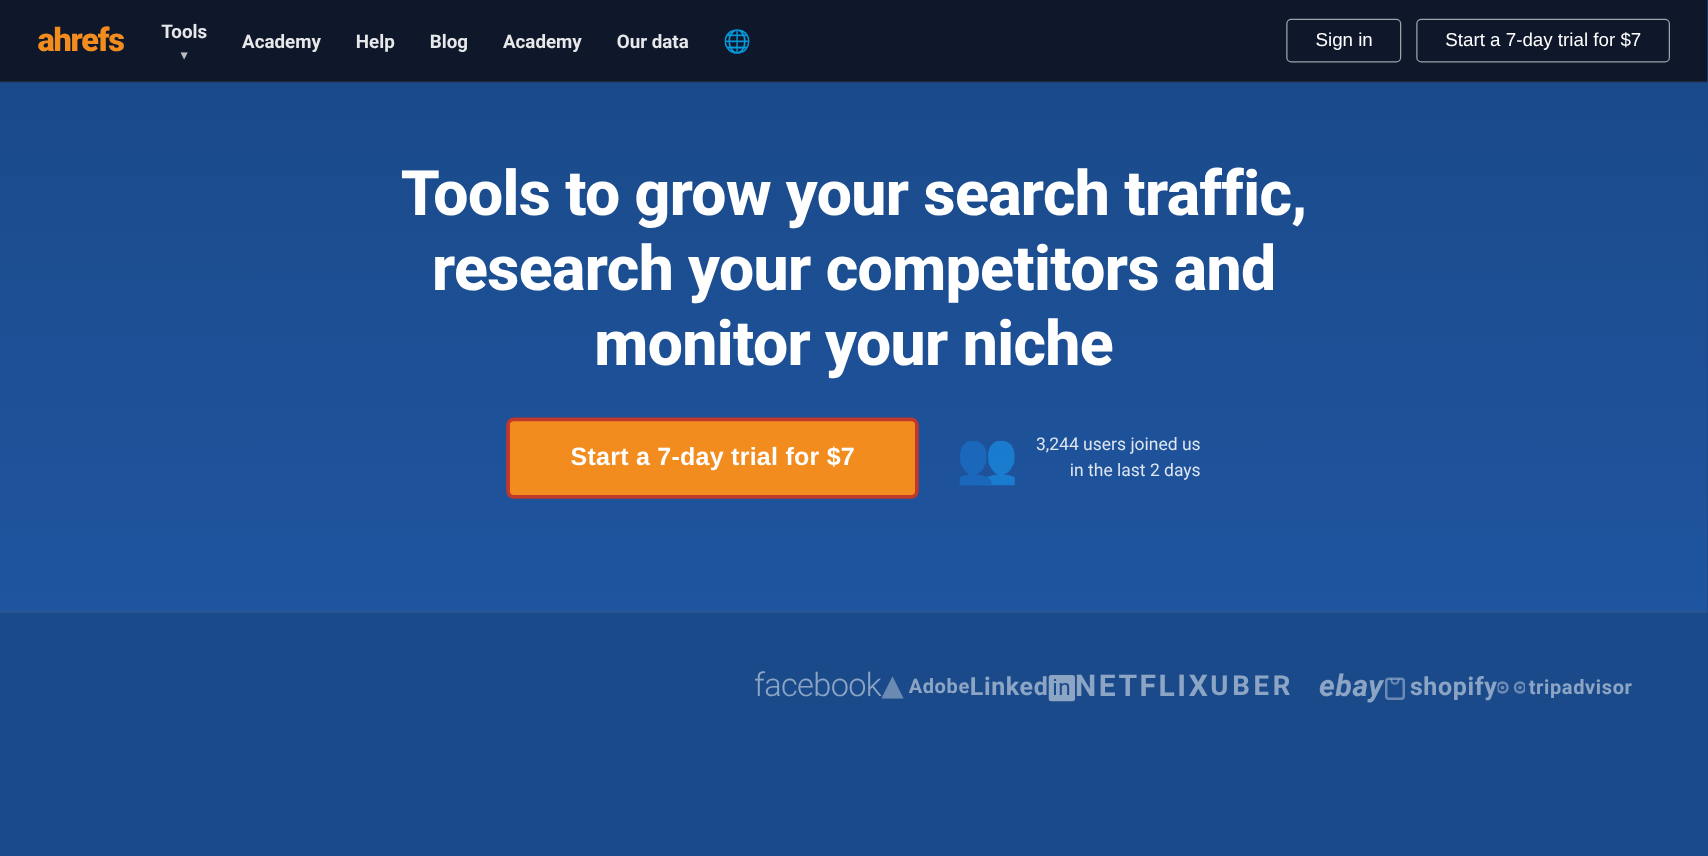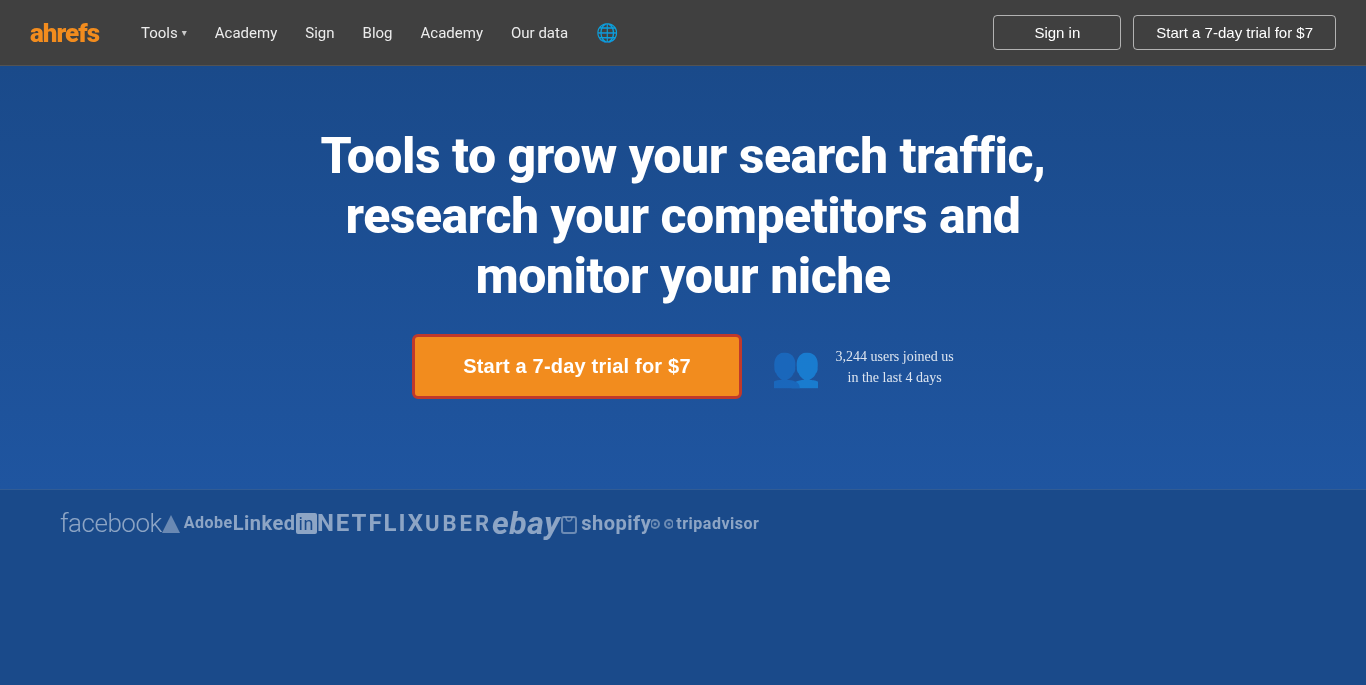--- a/index.html
+++ b/index.html
@@ -7,27 +7,26 @@
       font-family: -apple-system, BlinkMacSystemFont, 'Segoe UI', Roboto, sans-serif;
       background: #1a4a8a;
       color: white;
       width: 1366px;
       min-height: 685px;
       overflow: hidden;
     }
 
     
     nav {
-      background: #404040;
+      background: #0f172a;
       display: flex;
       align-items: center;
       padding: 0 30px;
       height: 66px;
       border-bottom: 1px solid rgba(255,255,255,0.1);
-      gap: 12px;
     }
     .nav-logo {
       font-size: 26px;
       font-weight: 900;
       color: white;
       margin-right: 30px;
       letter-spacing: -1px;
     }
     .nav-logo span {
       color: #f28c1e;
@@ -35,21 +34,22 @@
     .nav-links {
       display: flex;
       align-items: center;
       gap: 28px;
       flex: 1;
     }
     .nav-links a {
       color: rgba(255,255,255,0.9);
       text-decoration: none;
       font-size: 15px;
-      font-weight: 400;
+      font-weight: 700;
+      flex-direction: column;
     }
     .nav-links a.has-dropdown {
       display: flex;
       align-items: center;
       gap: 4px;
     }
     .dropdown-arrow {
       font-size: 10px;
       opacity: 0.8;
     }
@@ -60,21 +60,21 @@
     }
     .nav-actions {
       display: flex;
       align-items: center;
       gap: 12px;
     }
     .btn-signin {
       background: transparent;
       border: 1.5px solid rgba(255,255,255,0.6);
       color: white;
-      padding: 8px 40px;
+      padding: 8px 22px;
       border-radius: 4px;
       font-size: 15px;
       cursor: pointer;
       margin-left: 28px;
     }
     .btn-trial-nav {
       background: transparent;
       border: 1.5px solid rgba(255,255,255,0.6);
       color: white;
       padding: 8px 22px;
@@ -129,87 +129,86 @@
       display: flex;
       align-items: center;
       gap: 14px;
     }
     .users-icon {
       font-size: 40px;
       opacity: 0.6;
       color: #a0b8d8;
     }
     .users-text {
-      text-align: center;
+      text-align: right;
       font-size: 14px;
       line-height: 1.5;
       opacity: 0.85;
-      font-family: Liberation Serif, serif;
     }
 
     
     .logos-bar {
       background: #1a4a8a;
       border-top: 1px solid rgba(255,255,255,0.1);
-      padding: 14px 60px;
-      display: flex;
-      align-items: center;
-      justify-content: flex-start;
+      padding: 44px 60px;
+      display: flex;
+      align-items: center;
+      justify-content: flex-end;
     }
     .logo-item {
       color: rgba(255,255,255,0.55);
       font-size: 22px;
       font-weight: 700;
       letter-spacing: 0.5px;
       font-style: normal;
     }
     .logo-facebook { font-size: 26px; font-weight: 300; letter-spacing: -0.5px; color: rgba(255,255,255,0.5); }
     .logo-adobe { font-size: 16px; color: rgba(255,255,255,0.5); }
     .logo-linkedin { font-size: 20px; color: rgba(255,255,255,0.5); }
     .logo-netflix { font-size: 24px; letter-spacing: 2px; color: rgba(255,255,255,0.5); }
     .logo-uber { font-size: 22px; letter-spacing: 3px; color: rgba(255,255,255,0.5); }
-    .logo-ebay { font-size: 32px; font-style: italic; color: rgba(255,255,255,0.5); }
+    .logo-ebay { font-size: 24px; font-style: italic; color: rgba(255,255,255,0.5); margin-left: 20px; }
     .logo-shopify { font-size: 20px; color: rgba(255,255,255,0.5); }
     .logo-tripadvisor { font-size: 16px; color: rgba(255,255,255,0.5); }
   </style>
 </head>
 <body>
 
 <nav>
   <div class="nav-logo">
     <span>a</span><span>hrefs</span>
   </div>
   <div class="nav-links">
     <a href="#" class="has-dropdown">
       <span>Tools</span>
       <span class="dropdown-arrow">▾</span>
     </a>
     <a href="#">Academy</a>
-    <a href="#">Sign</a>
+    <a href="#">Help</a>
     <a href="#">Blog</a>
     <a href="#">Academy</a>
     <a href="#">Our data</a>
     <span class="globe-icon">🌐</span>
   </div>
   <div class="nav-actions">
     <button class="btn-signin">Sign in</button>
     <button class="btn-trial-nav">Start a 7-day trial for $7</button>
   </div>
 </nav>
 
 <section class="hero">
   <h1>Tools to grow your search traffic, research your competitors and monitor your niche</h1>
 
   <div class="cta-area">
     <button class="btn-trial-hero">Start a 7-day trial for $7</button>
     <div class="users-joined">
       <div class="users-icon">👥</div>
       <div class="users-text">
         <div>3,244 users joined us</div>
-        <div>in the last 4 days</div>
+        <div>in the last 2 days</div>
       </div>
     </div>
   </div>
 </section>
 
 <div class="logos-bar">
   <span class="logo-item logo-facebook">facebook</span>
   <span class="logo-item logo-adobe">
     <svg width="18" height="18" viewBox="0 0 18 18" style="display:inline;vertical-align:middle;margin-right:4px;opacity:0.7">
         <polygon points="0,18 9,0 18,18" fill="rgba(255,255,255,0.5)"></polygon>

